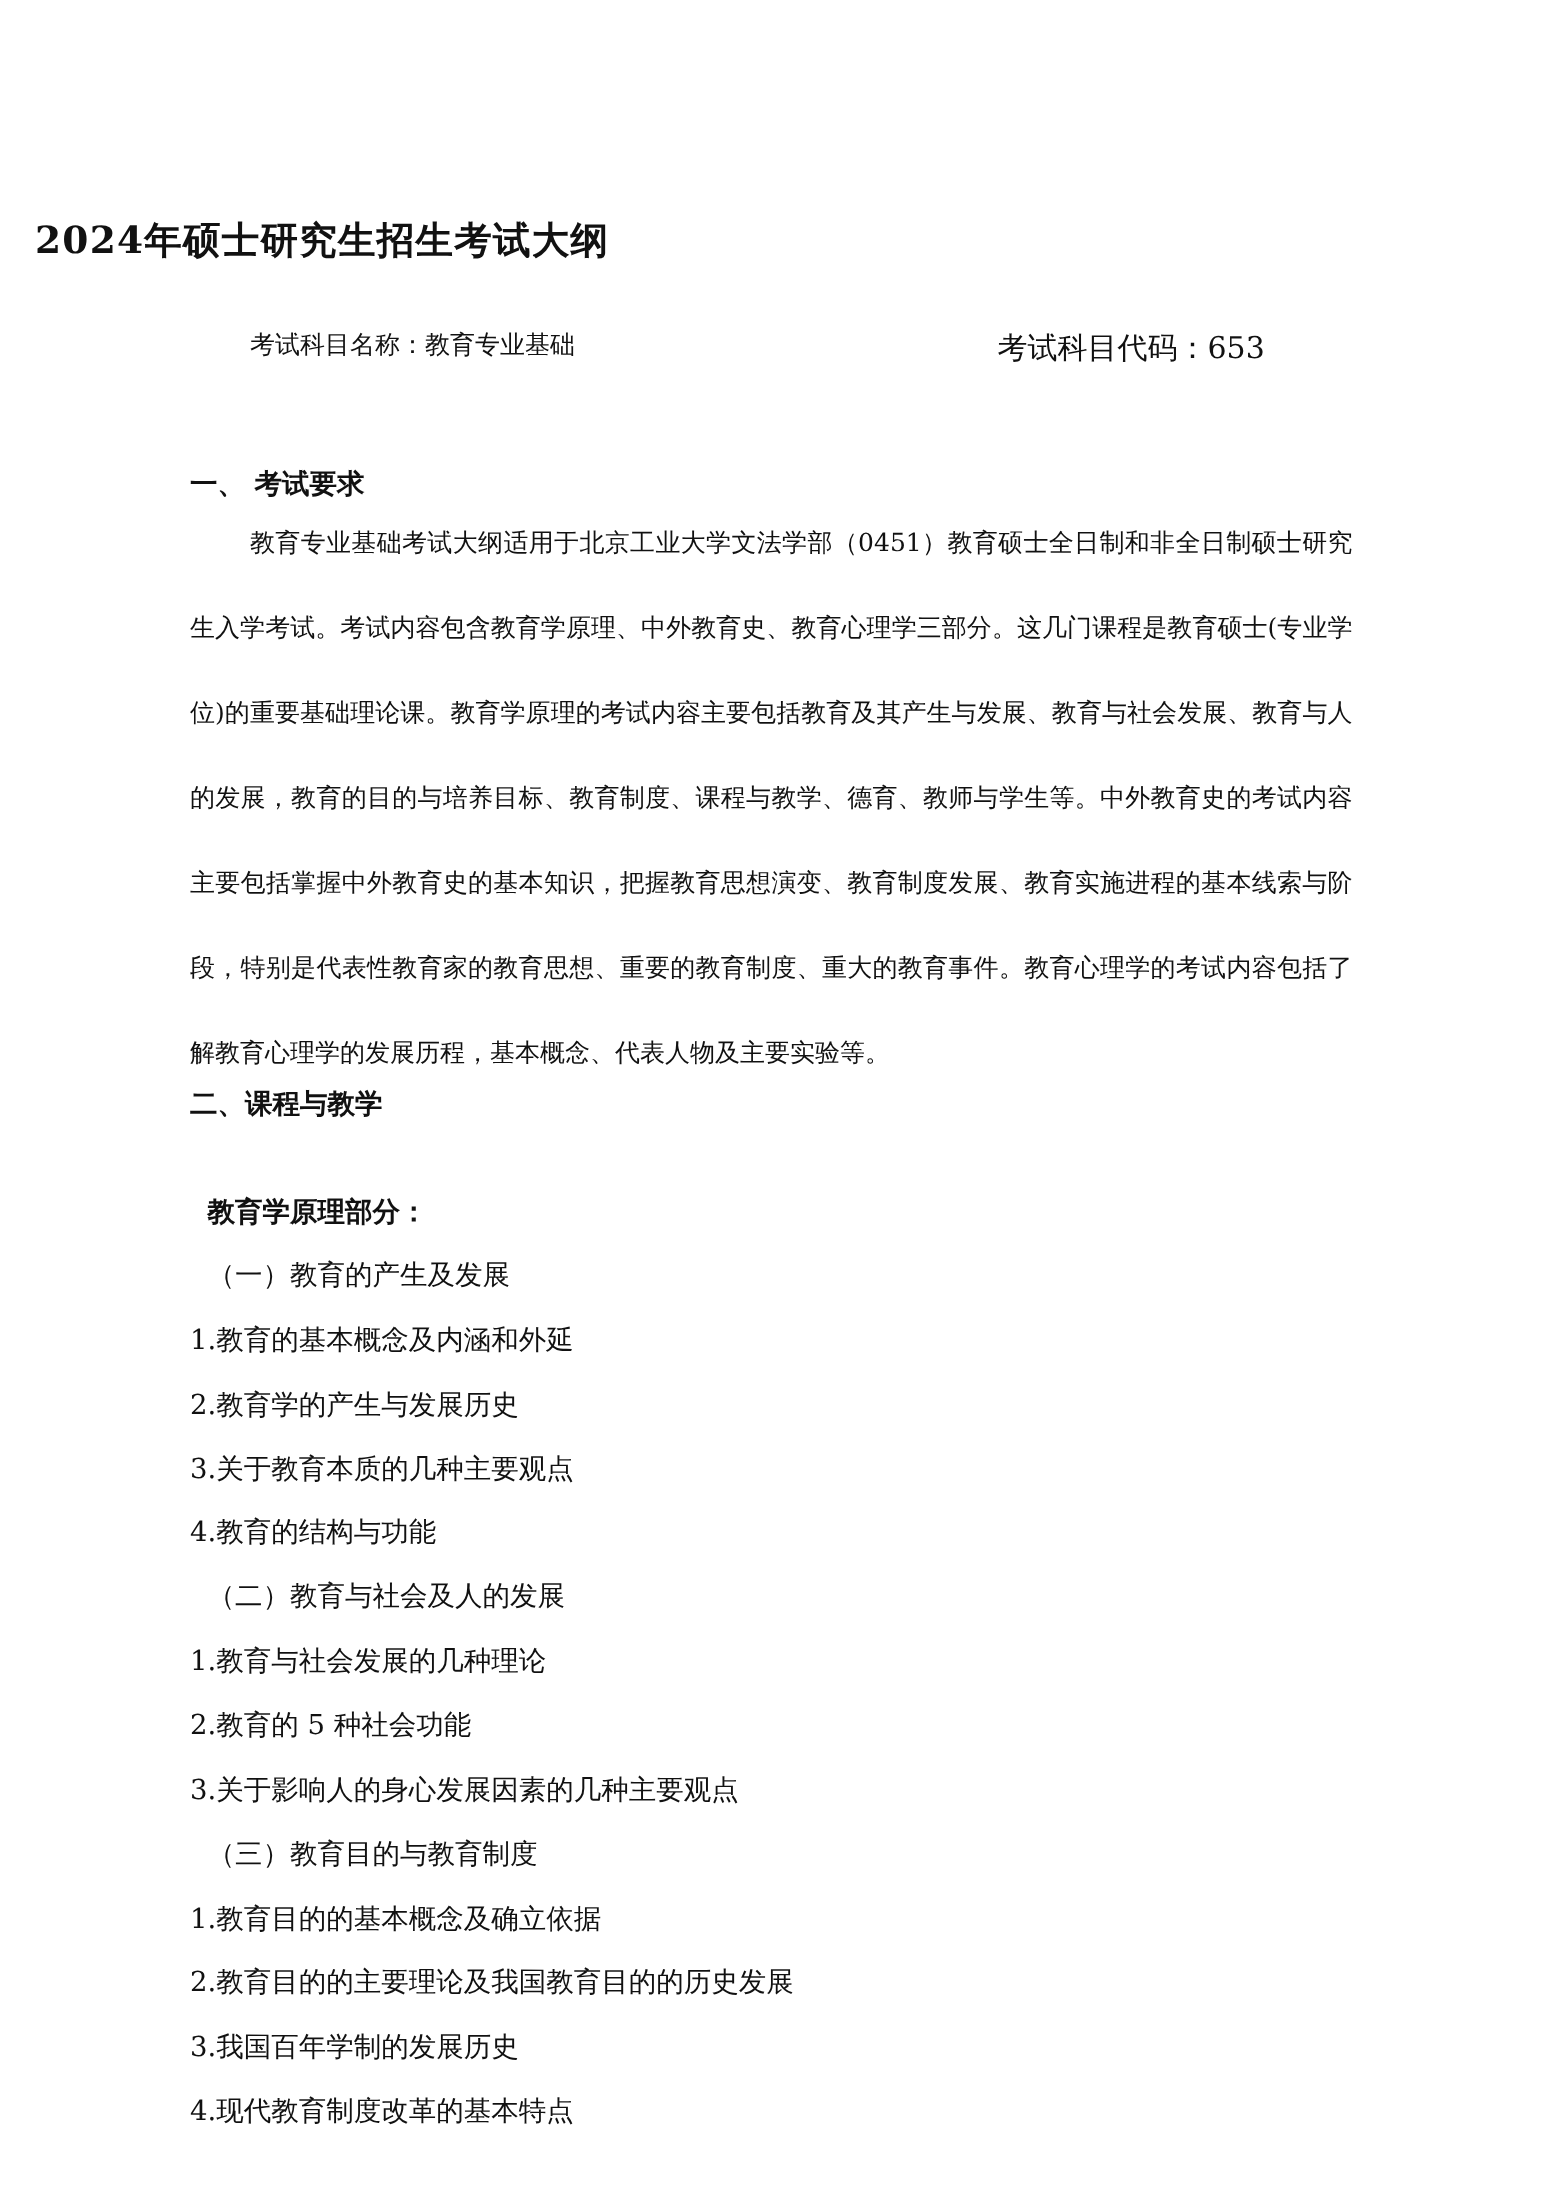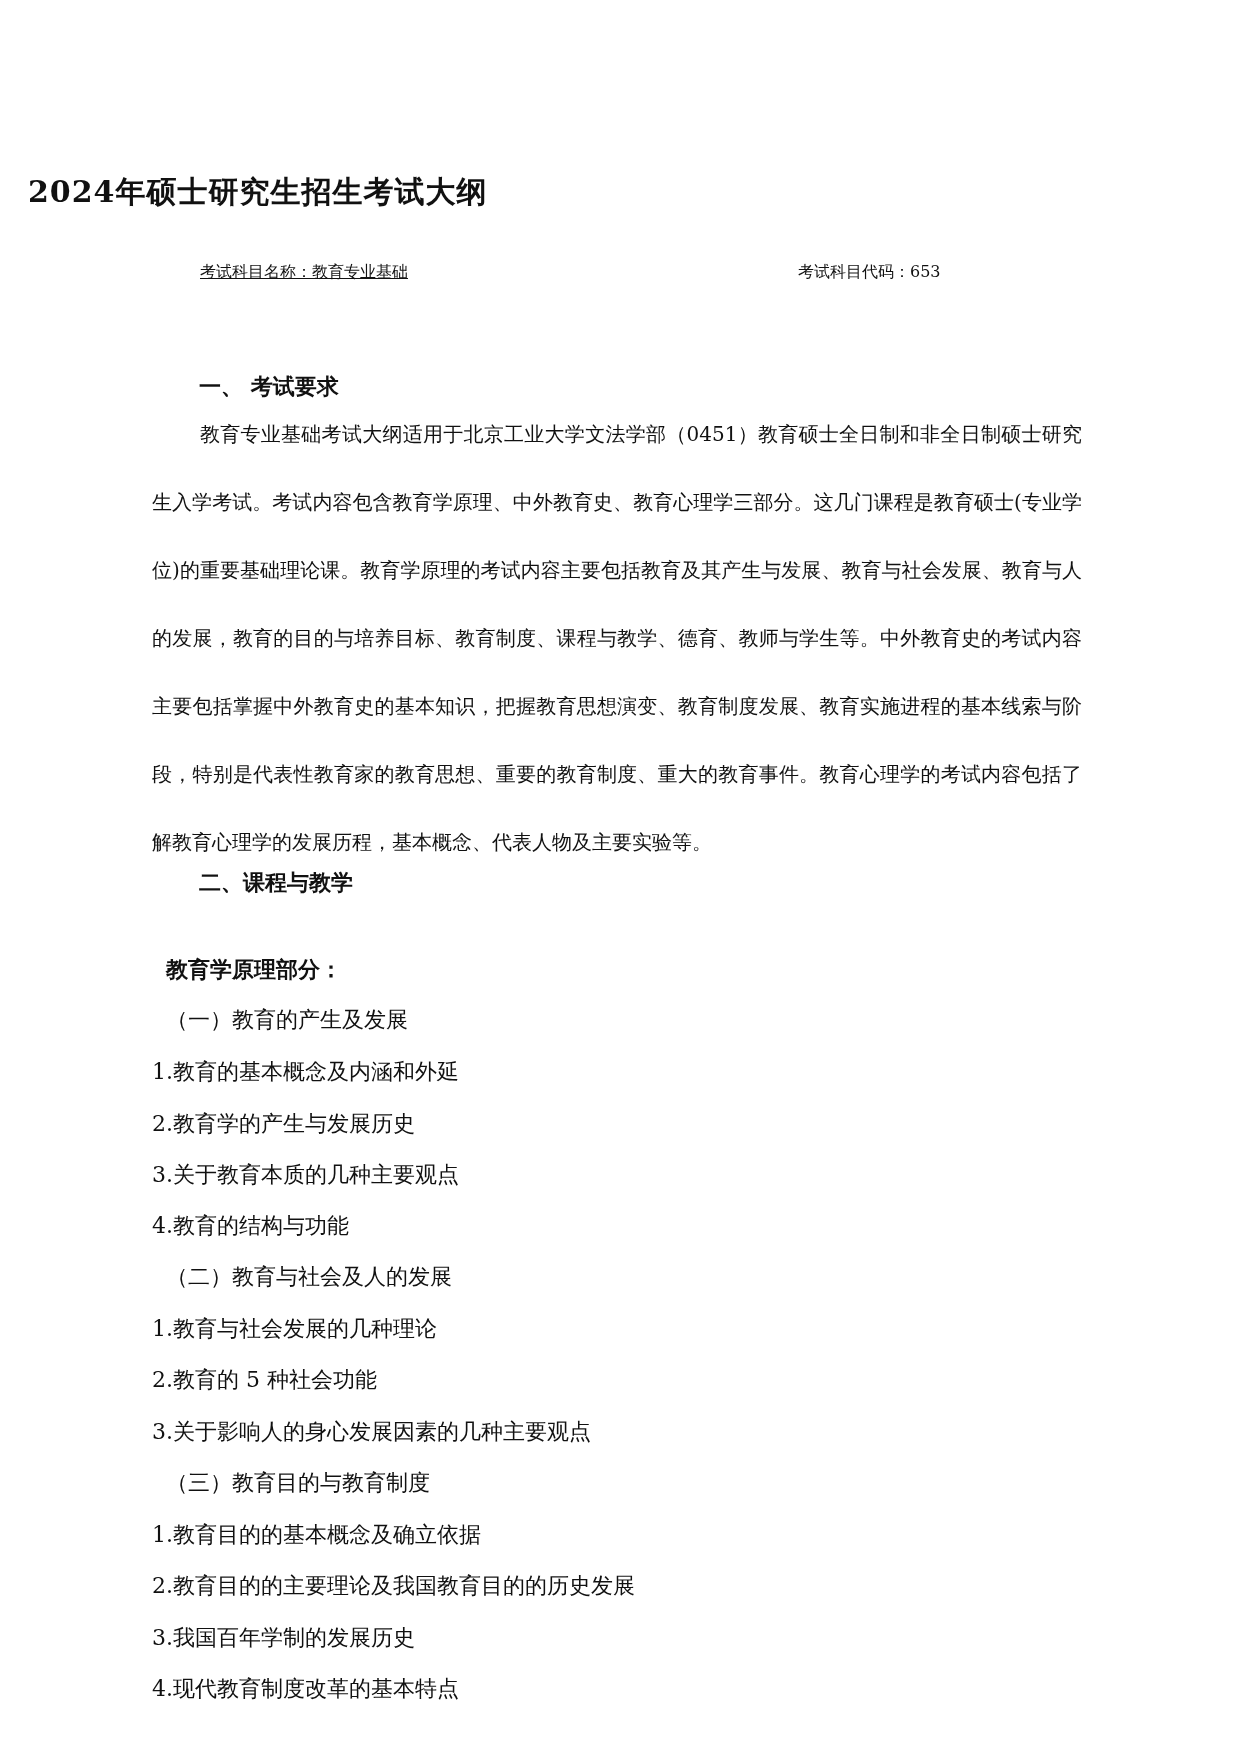--- a/index.html
+++ b/index.html
@@ -1,23 +1,23 @@
 <!DOCTYPE html>
 <html><head>
 <meta charset="utf-8">
 <style>
   html, body { margin: 0; padding: 0; background: #ffffff; }
   body { width: 1240px; height: 1754px; position: relative; overflow: hidden;
          font-family: "DejaVu Serif", "Liberation Serif", serif; color: #111; }
   .page { position: absolute; left: 0; top: 0; width: 1240px; height: 1754px; }
   .title { position: absolute; top: 172px; left: 0; width: 1224px; text-align: left;
            font-size: 30px; font-weight: bold; letter-spacing: 1px; padding-left: 28px; }
-  .meta-left { position: absolute; top: 262px; left: 200px; font-size: 16px; text-decoration: underline; }
-  .meta-right { position: absolute; top: 262px; left: 798px; font-size: 16px; }
-  .h1 { position: absolute; left: 152px; font-size: 22px; font-weight: bold; margin-left: 47px; }
+  .meta-left { position: absolute; top: 262px; left: 200px; font-size: 20px; }
+  .meta-right { position: absolute; top: 262px; left: 798px; font-size: 24px; }
+  .h1 { position: absolute; left: 152px; font-size: 22px; font-weight: bold; }
   .para { position: absolute; left: 152px; width: 930px; font-size: 20px;
           line-height: 68px; text-align: justify; text-indent: 48px; margin: 0; }
   .line { position: absolute; left: 152px; font-size: 22px; white-space: nowrap; margin-top: 37px; }
   .sub { left: 166px; }
   .bold { font-weight: bold; }
 </style>
 </head>
 <body>
 
 <div class="page">

